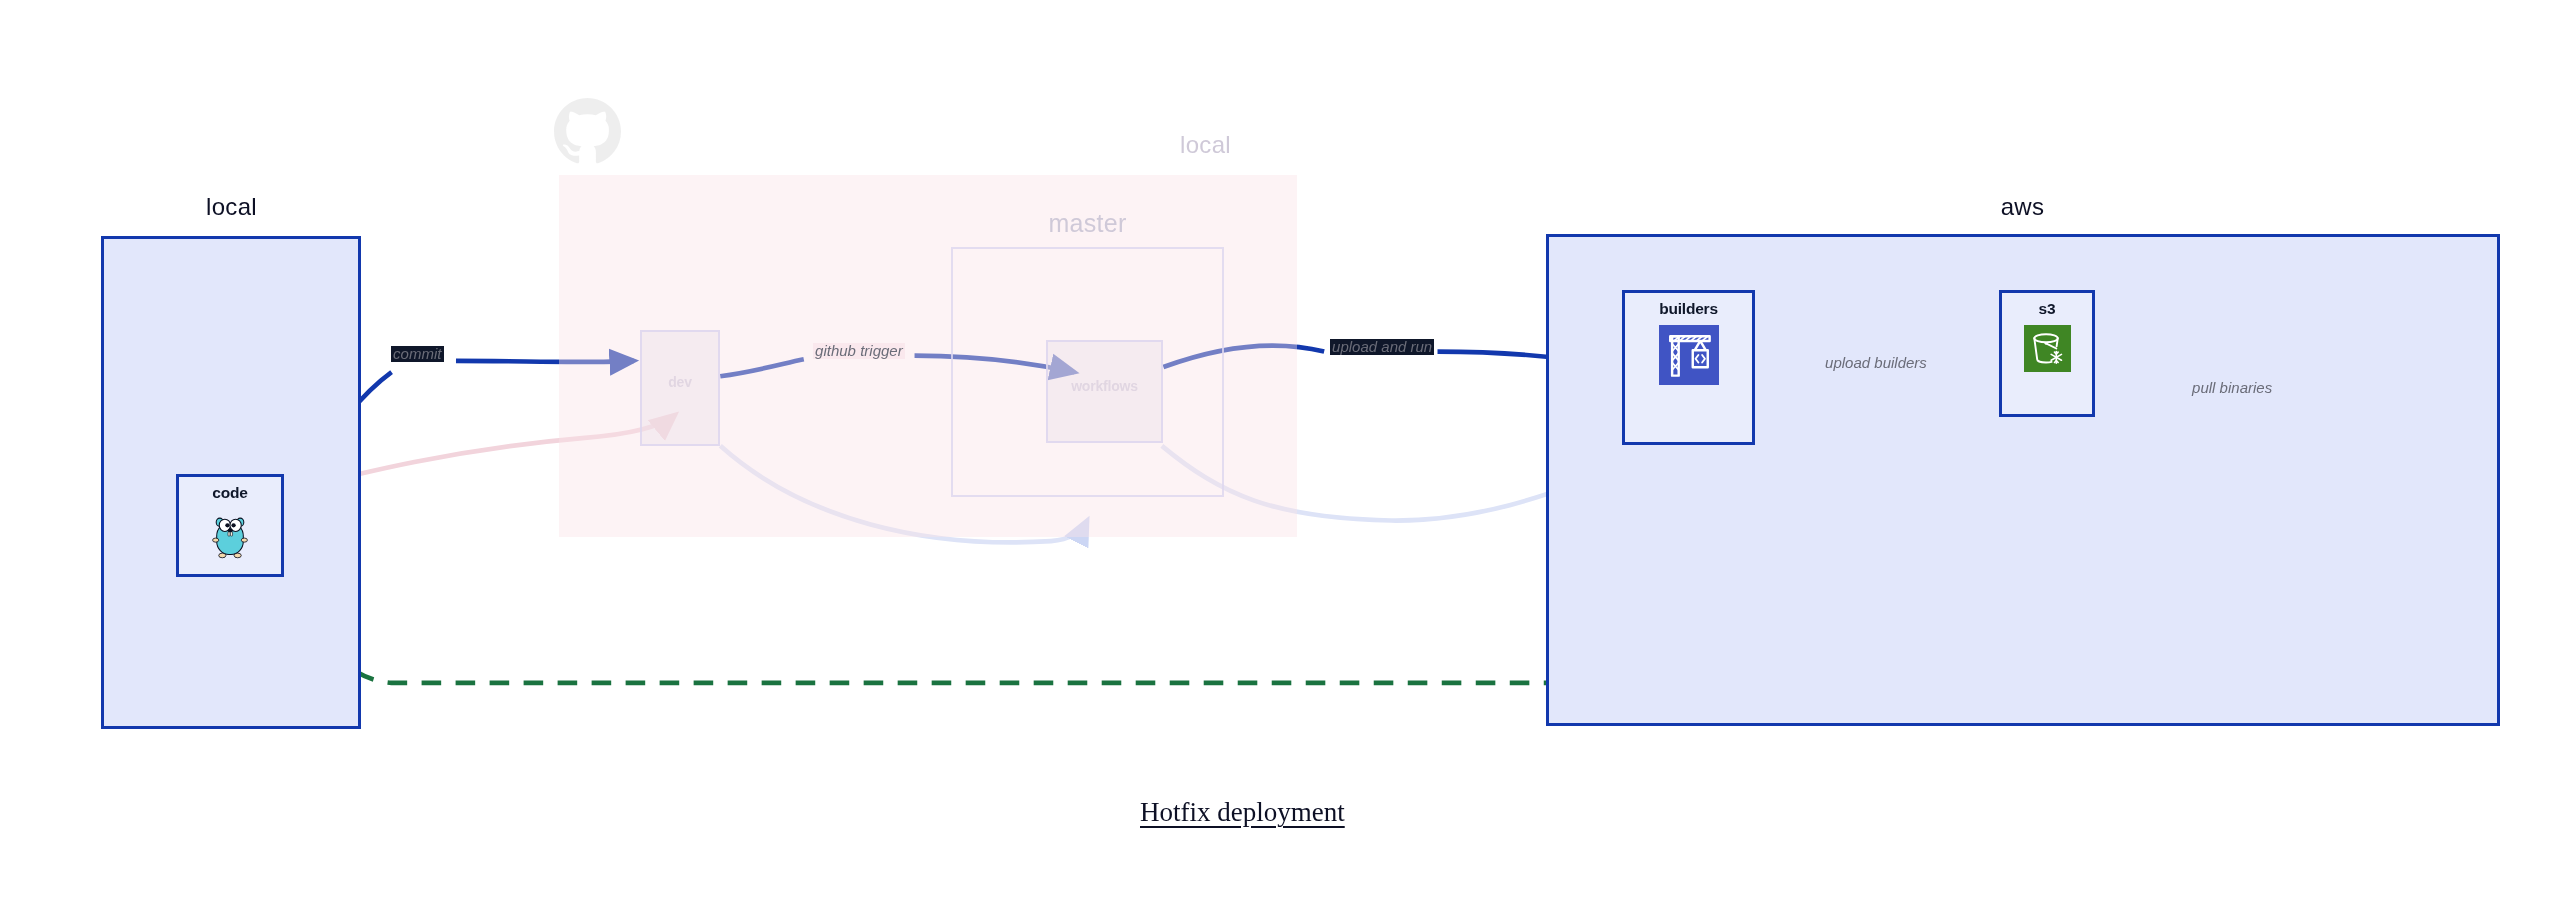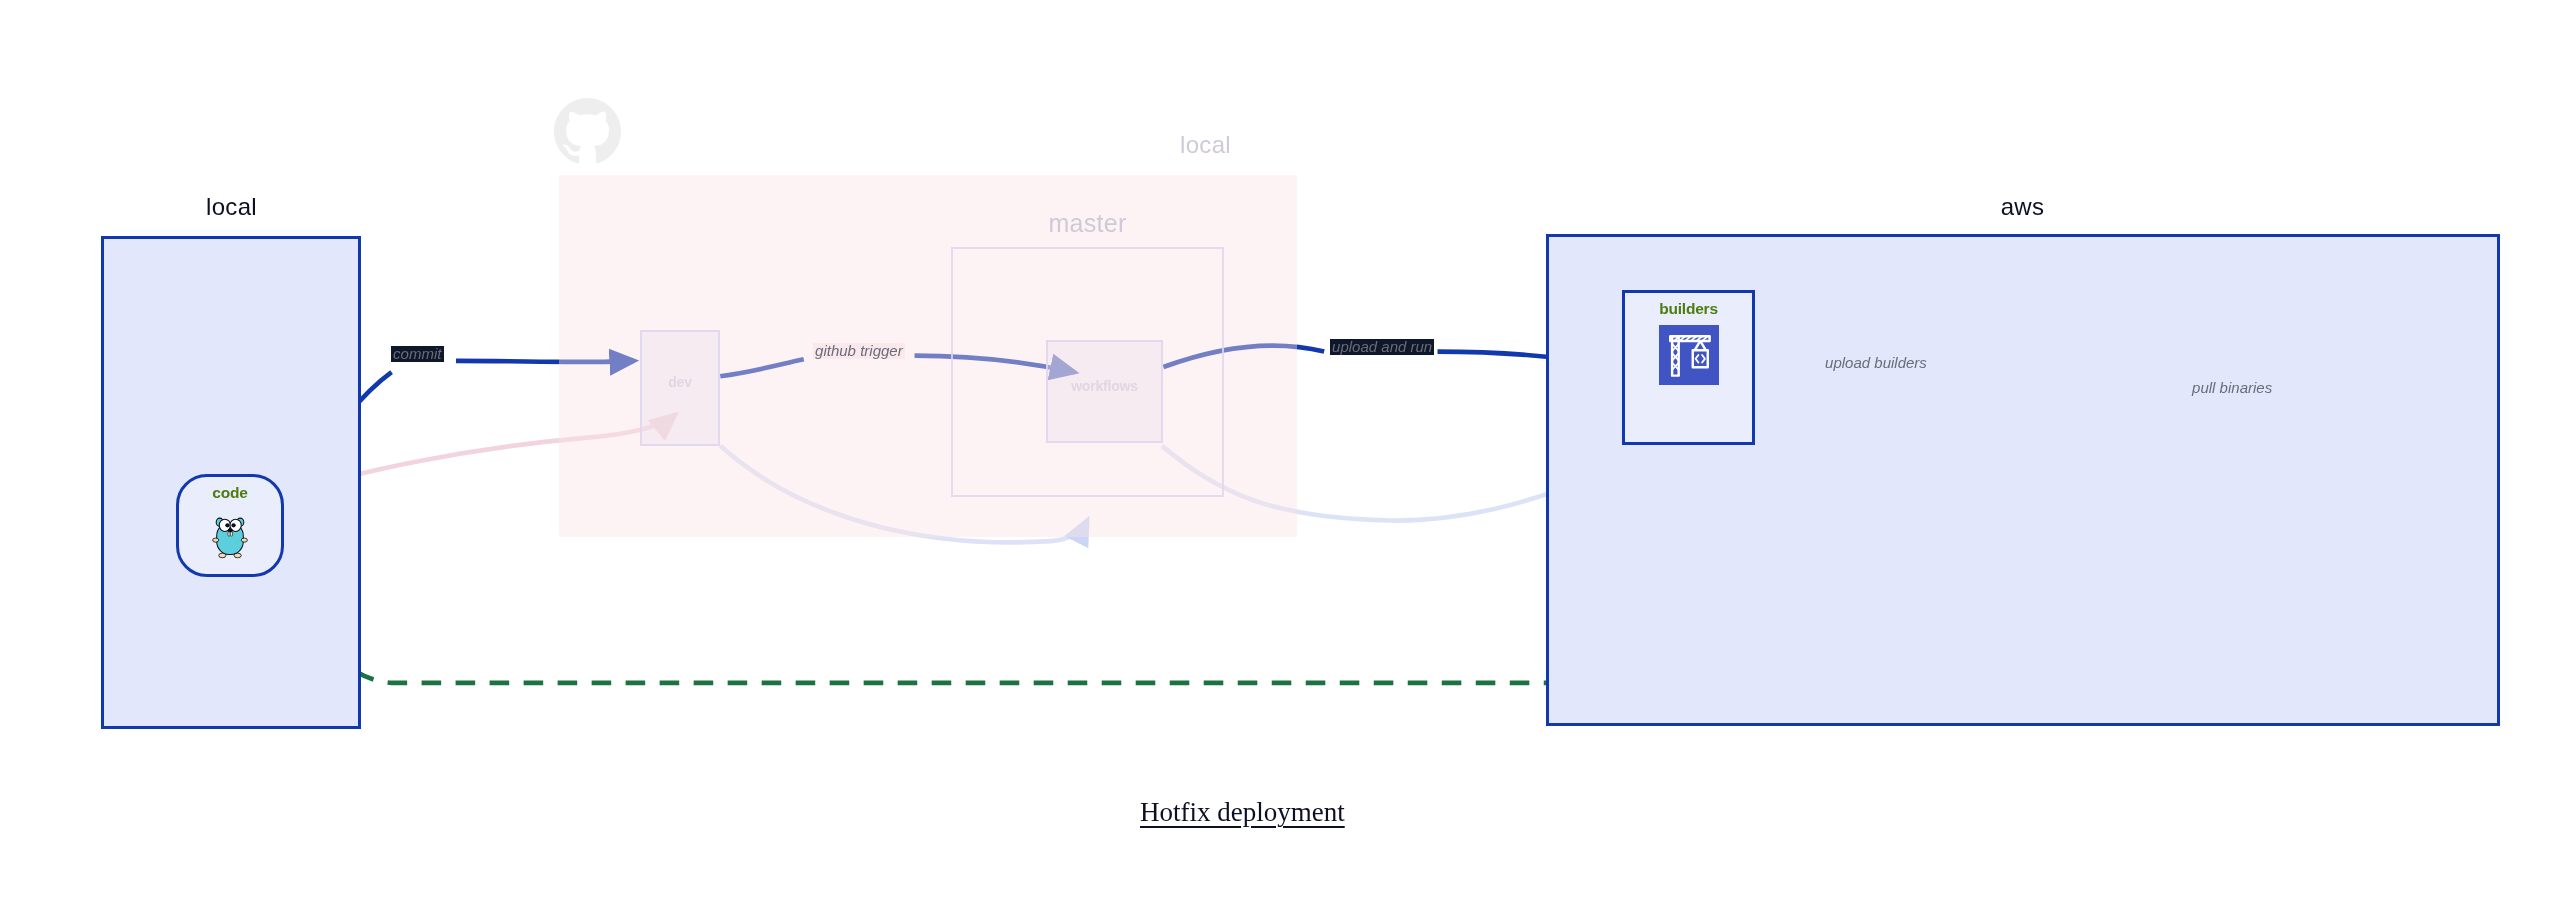--- a/index.html
+++ b/index.html
@@ -68,21 +68,21 @@
     background: #e9edfc;
     border: 3.6px solid #1238ad;
     display: flex;
     flex-direction: column;
     align-items: center;
   }
   .node-label {
     font-family: "Liberation Sans", sans-serif;
     font-weight: bold;
     font-size: 15.5px;
-    color: #4d7c0f;
+    color: #0f172a;
     margin-top: 7.2px;
     letter-spacing: -0.2px;
     white-space: nowrap;
   }
   .node-icon {
     margin-top: 7.2px;
   }
 
   .node-faded {
     background: rgba(236, 224, 232, 0.45);
@@ -192,21 +192,21 @@
     <span class="node-label" style="margin-top:42px;">dev</span>
   </div>
 
   <div class="node node-faded" style="left:1046px; top:340px; width:117px; height:103px;">
     <span class="node-label" style="margin-top:36px;">workflows</span>
   </div>
 
   <div class="group group-local" style="left:101px; top:236px; width:260px; height:493px;"></div>
   <div class="group-title" style="left:154px; top:193px; width:155px;">local</div>
 
-  <div class="node" style="left:176px; top:474px; width:108px; height:103px;border-radius:31px;">
+  <div class="node" style="left:176px; top:474px; width:108px; height:103px;">
     <span class="node-label">code</span>
     <span class="node-icon">
       <svg width="44" height="52" viewBox="0 0 86 100" xmlns="http://www.w3.org/2000/svg">
 
         <rect x="17" y="26" width="52" height="62" rx="24" ry="26" fill="#5ccfdc" stroke="#0b1020" stroke-width="2"></rect>
 
         <ellipse cx="23" cy="25" rx="7" ry="8" fill="#5ccfdc" stroke="#0b1020" stroke-width="2"></ellipse>
         <ellipse cx="63" cy="25" rx="7" ry="8" fill="#5ccfdc" stroke="#0b1020" stroke-width="2"></ellipse>
 
         <ellipse cx="33" cy="31" rx="11" ry="12" fill="#ffffff" stroke="#0b1020" stroke-width="2"></ellipse>
@@ -249,20 +249,44 @@
           <rect x="36" y="27" width="16" height="18"></rect>
         </g>
         <g fill="none" stroke="#ffffff" stroke-width="2" stroke-linecap="round" stroke-linejoin="round">
           <path d="M42 32 L39 36 L42 40"></path>
           <path d="M46 32 L49 36 L46 40"></path>
         </g>
       </svg>
     </span>
   </div>
 
+  <div class="node" style="left:1999px; top:290px; width:96px; height:127px;">
+    <span class="node-label">s3</span>
+    <span class="node-icon">
+      <svg width="47" height="47" viewBox="0 0 64 64" xmlns="http://www.w3.org/2000/svg">
+        <rect x="0" y="0" width="64" height="64" fill="#3f8624"></rect>
+        <g fill="none" stroke="#ffffff" stroke-width="2.6" stroke-linecap="round" stroke-linejoin="round">
+          <ellipse cx="30" cy="18" rx="16" ry="5.5"></ellipse>
+          <path d="M14 18 L18 47 C18 49.5 24 51 30 51 C33 51 35.6 50.7 37.6 50.2"></path>
+          <path d="M46 18 L44.4 29"></path>
+
+          <path d="M30 25 L44 32"></path>
+          <circle cx="30" cy="25" r="2" fill="#ffffff" stroke="none"></circle>
+
+          <g stroke-width="2.2">
+            <path d="M44 36 L44 52"></path>
+            <path d="M37 40 L51 48"></path>
+            <path d="M51 40 L37 48"></path>
+            <path d="M44 39.5 L41.5 37 M44 39.5 L46.5 37"></path>
+            <path d="M44 48.5 L41.5 51 M44 48.5 L46.5 51"></path>
+          </g>
+        </g>
+      </svg>
+    </span>
+  </div>
 
 
   <div class="edge-label" style="left:391px; top:346px;">commit</div>
 
   <div class="edge-label on-pink" style="left:813px; top:343px;">github trigger</div>
 
   <div class="edge-label" style="left:1330px; top:339px;">upload and run</div>
 
   <div class="edge-label on-blue" style="left:1823px; top:355px;">upload builders</div>
 

